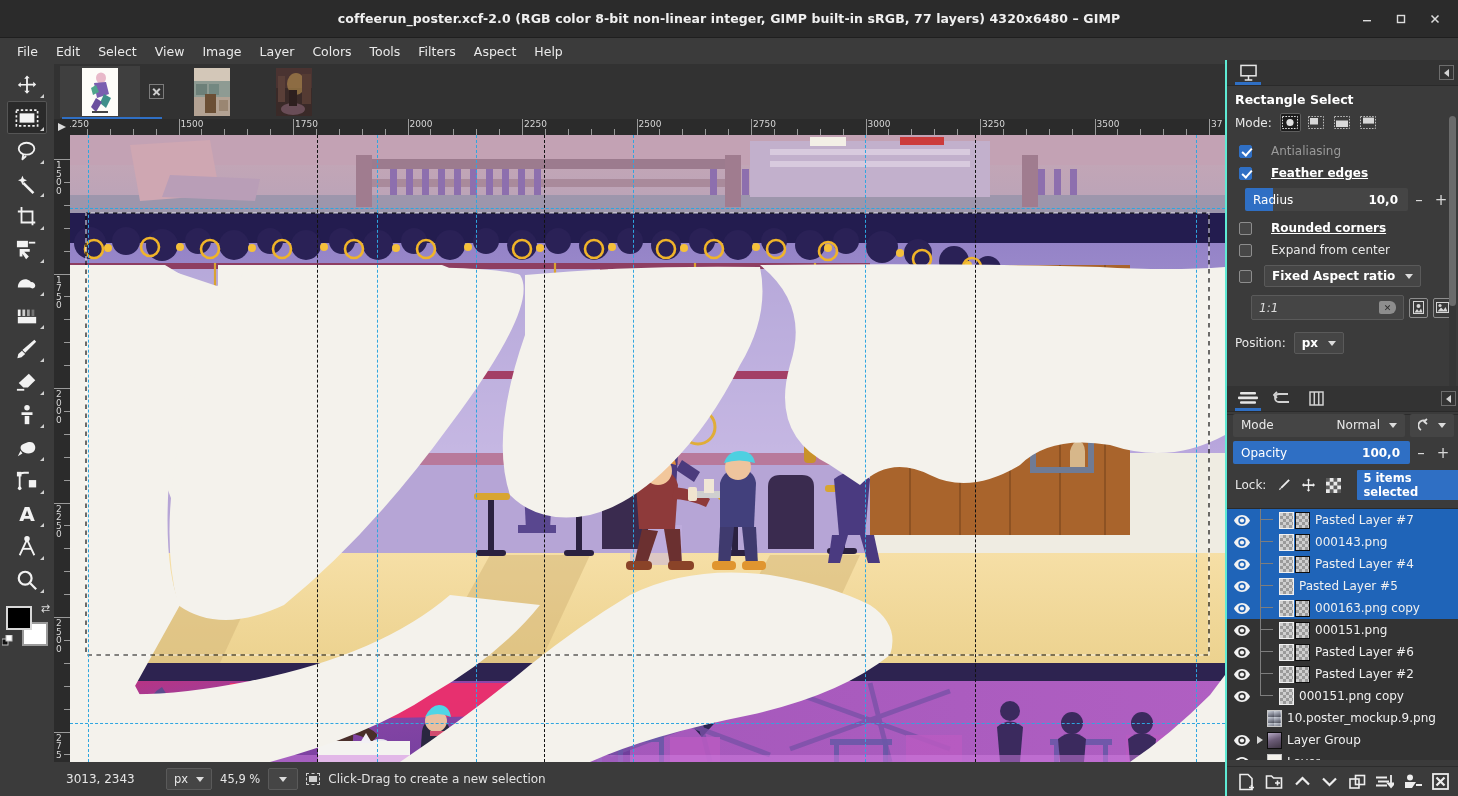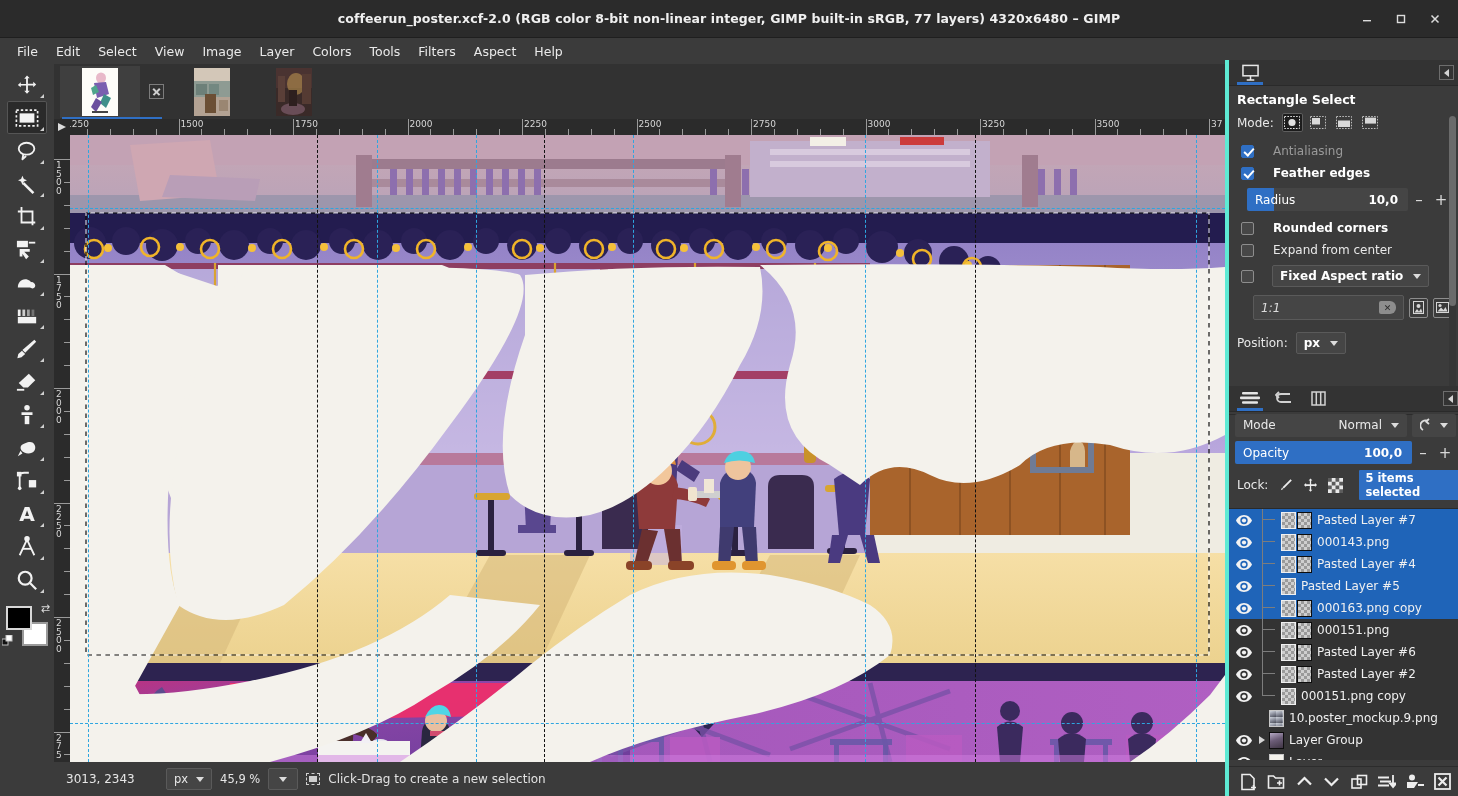--- a/index.html
+++ b/index.html
@@ -88,21 +88,21 @@
   .zoomdrop { height:22px; width:30px; background:#454545; border:1px solid #5a5a5a; border-radius:2px;
               display:flex;align-items:center;justify-content:center;cursor:pointer;}
   .caret { width:0;height:0;border-left:4px solid transparent;border-right:4px solid transparent;
            border-top:5px solid #dcdcdc;}
   .statusmsg { font-size:12px; color:#e2e2e2; }
   .statusicon { width:14px;height:12px;border:1px dashed #cfcfcf; position:relative; }
   .statusicon:after{content:"";position:absolute;inset:2px;background:#cfcfcf;}
 
   
   .dock { position:absolute; left:1225px; top:60px; width:233px; height:736px; background:#3b3b3b;
-          border-left:4px solid #5eead4; }
+          border-left:2px solid #5eead4; }
   .dockbar { height:26px; background:#333; display:flex; align-items:center; padding:0 4px;
              border-bottom:1px solid #2a2a2a; position:relative;}
   .dtab { width:34px; height:25px; display:flex; align-items:center; justify-content:center;
           position:relative; cursor:pointer;}
   .dtab.active:after { content:""; position:absolute; left:4px; right:4px; bottom:0; height:3px; background:#2f6fc4;}
   .dmenu { position:absolute; right:4px; top:5px; width:15px;height:15px; border:1px solid #6d6d6d;
            display:flex;align-items:center;justify-content:center; cursor:pointer;}
   .dmenu i { width:0;height:0;border-top:4px solid transparent;border-bottom:4px solid transparent;
              border-right:5px solid #d3d3d3;}
 
@@ -114,32 +114,32 @@
              border-radius:2px;}
   .modebtn.active { background:#1c1c1c; box-shadow: inset 0 0 0 1px #5e5e5e;}
   .chkrow { display:flex; align-items:center; gap:19px; padding:4px 0 4px 6px; }
   .chk { width:13px;height:13px; border:1px solid #8d8d8d; border-radius:2px; background:#474747;
          position:relative; flex:none; cursor:pointer;}
   .chk.on { background:#2f6fc4; border-color:#2f6fc4;}
   .chk.on:after{ content:""; position:absolute; left:4px; top:0.5px; width:4px; height:8px;
                  border:solid #fff; border-width:0 2px 2px 0; transform:rotate(42deg);}
   .chklbl { font-size:12px; }
   .chklbl.dim { color:#9a9a9a; }
-  .chklbl.bold { font-weight:bold; color:#ffffff; }
+  .chklbl.bold { font-weight:bold; color:#ffffff;text-decoration:underline; }
 
   .radiusrow { display:flex; align-items:center; margin:4px 0 6px 12px; }
   .sliderbox { position:relative; flex:1; height:23px; background:#454545; border-radius:2px;
                display:flex; align-items:center; overflow:hidden; cursor:pointer;}
   .sliderfill { position:absolute; left:0; top:0; bottom:0; background:#2f6fc4; }
   .sliderlbl { position:relative; padding-left:8px; font-size:12px; color:#fff;}
   .slidernum { position:relative; margin-left:auto; padding-right:10px; font-size:12px; color:#fff;font-weight:bold;}
   .spin { width:22px;height:23px; display:flex;align-items:center;justify-content:center;
           font-size:15px; color:#d8d8d8; cursor:pointer;}
 
-  .aspectrow { display:flex; align-items:center; gap:18px; padding:4px 0 4px 6px;}
+  .aspectrow { display:flex; align-items:center; gap:12px; padding:4px 0 4px 6px;}
   .dropdown { height:22px; background:#454545; border:1px solid #5a5a5a; border-radius:2px;
               display:flex;align-items:center; gap:10px; padding:0 7px; font-size:12px; cursor:pointer;
               font-weight:bold; color:#fff;}
   .ratiorow { display:flex; align-items:center; gap:5px; margin:4px 0 6px 18px;}
   .ratiofield { flex:1; height:25px; background:#454545; border:1px solid #5a5a5a; border-radius:2px;
                 display:flex; align-items:center; padding:0 7px; font-style:italic; font-size:12px;
                 color:#dcdcdc; position:relative;}
   .clearbtn { margin-left:auto; width:17px;height:13px;background:#8d8d8d; border-radius:2px 6px 6px 2px;
               display:flex;align-items:center;justify-content:center; color:#2b2b2b; font-size:9px; cursor:pointer;}
   .miniicon { width:19px;height:20px; border:1px solid #8d8d8d; border-radius:2px; cursor:pointer;

